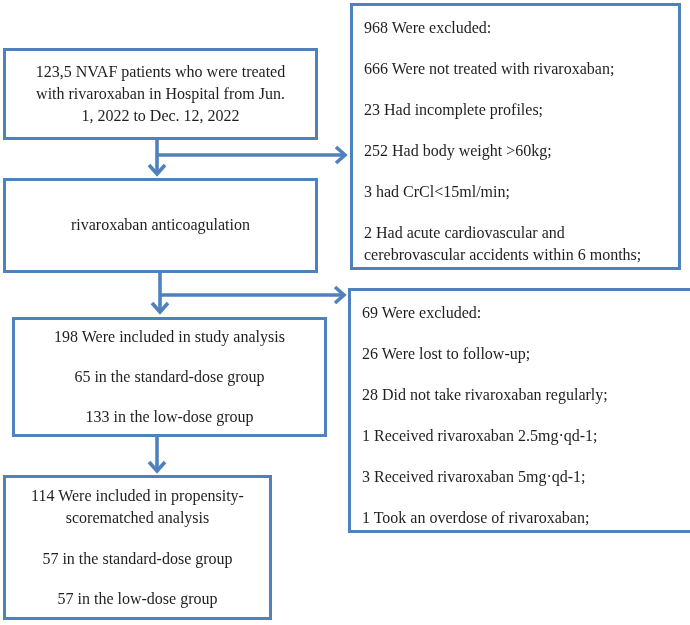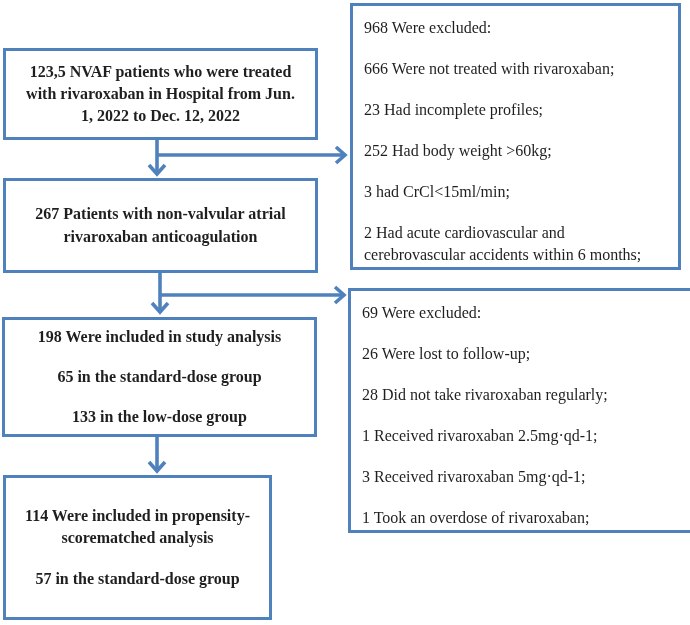--- a/index.html
+++ b/index.html
@@ -29,32 +29,31 @@
     font-size: 16px;
     line-height: 1.38;
     display: flex;
     flex-direction: column;
   }
   .box.left-col {
     text-align: center;
     justify-content: center;
     gap: 18px;
     padding: 1px 8px;
-    font-weight: bold;
   }
   .box.right-col {
     text-align: left;
     justify-content: flex-start;
     gap: 19px;
     padding: 11px 8px 12px 11px;
   }
   .para span { display: block; }
   #box-screened   { left: 3px;   top: 48px;  width: 315px; height: 92px;  }
   #box-eligible   { left: 3px;   top: 178px; width: 315px; height: 95px;  }
-  #box-study      { left: 2px;   top: 317px; width: 315px; height: 120px; justify-content: center; }
+  #box-study      { left: 12px;   top: 317px; width: 315px; height: 120px; justify-content: center; }
   #box-psm        { left: 3px;   top: 475px; width: 269px; height: 145px; }
   #box-excluded1  { left: 350px; top: 3px;   width: 331px; height: 267px; }
   #box-excluded2  { left: 348px; top: 288px; width: 384px; height: 245px; }
   svg.connectors {
     position: absolute;
     left: 0; top: 0;
     width: 690px; height: 625px;
     pointer-events: none;
   }
   svg.connectors * {
@@ -94,21 +93,20 @@
   <div class="box left-col" id="box-screened">
     <div class="para">
       <span>123,5 NVAF patients who were treated</span>
       <span>with rivaroxaban in Hospital from Jun.</span>
       <span>1, 2022 to Dec. 12, 2022</span>
     </div>
   </div>
 
   <div class="box left-col" id="box-eligible">
     <div class="para">
-      <span>267 Patients with non-valvular atrial</span>
       <span>rivaroxaban anticoagulation</span>
     </div>
   </div>
 
   <div class="box left-col" id="box-study">
     <div class="para">
       <span>198 Were included in study analysis</span>
     </div>
     <div class="para">
       <span>65 in the standard-dose group</span>
@@ -119,20 +117,23 @@
   </div>
 
   <div class="box left-col" id="box-psm">
     <div class="para">
       <span>114 Were included in propensity-</span>
       <span>scorematched analysis</span>
     </div>
     <div class="para">
       <span>57 in the standard-dose group</span>
     </div>
+    <div class="para">
+      <span>57 in the low-dose group</span>
+    </div>
   </div>
 
   <div class="box right-col" id="box-excluded1">
     <div class="para">968 Were excluded:</div>
     <div class="para">666 Were not treated with rivaroxaban;</div>
     <div class="para">23 Had incomplete profiles;</div>
     <div class="para">252 Had body weight &gt;60kg;</div>
     <div class="para">3 had CrCl&lt;15ml/min;</div>
     <div class="para">2 Had acute cardiovascular and cerebrovascular accidents within 6 months;</div>
   </div>

